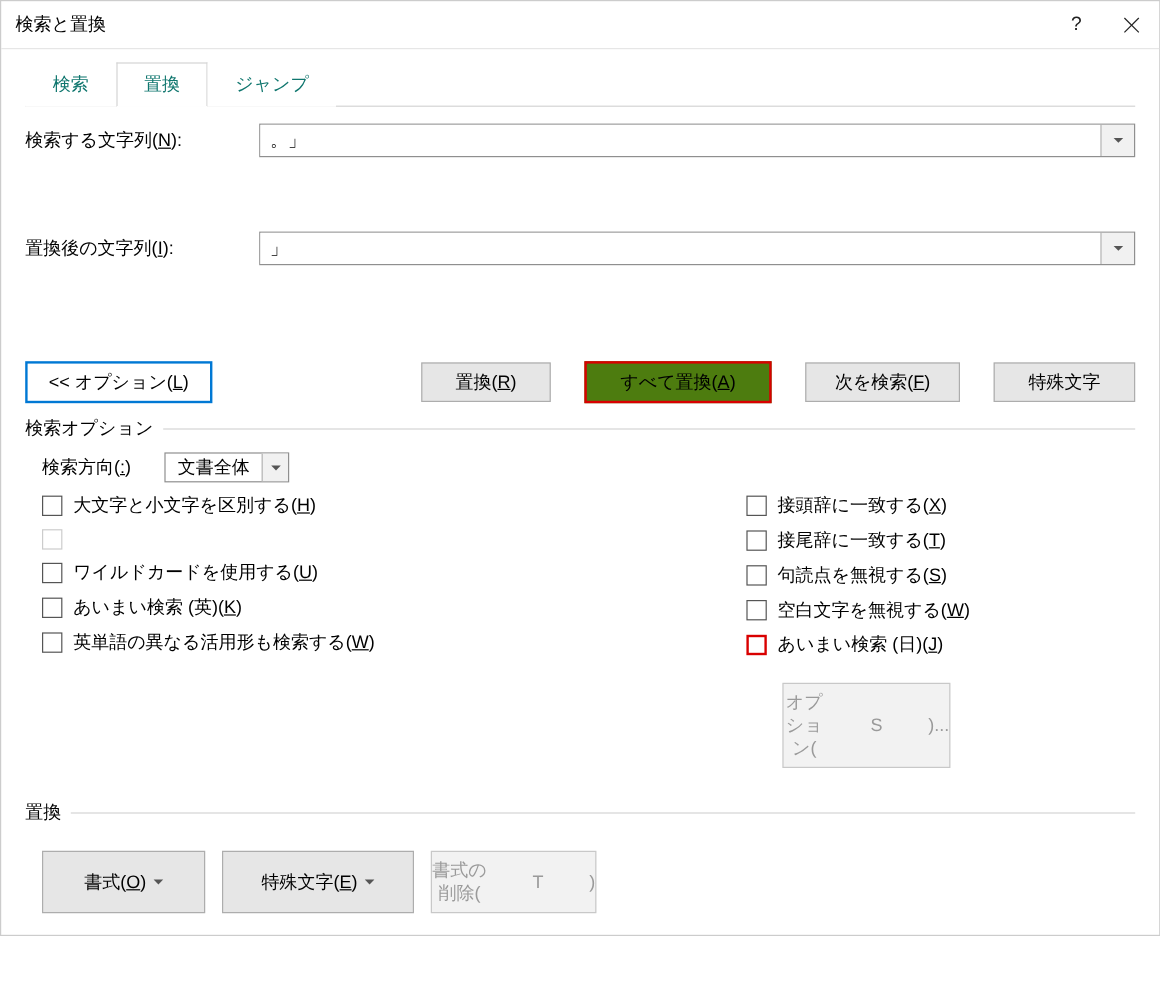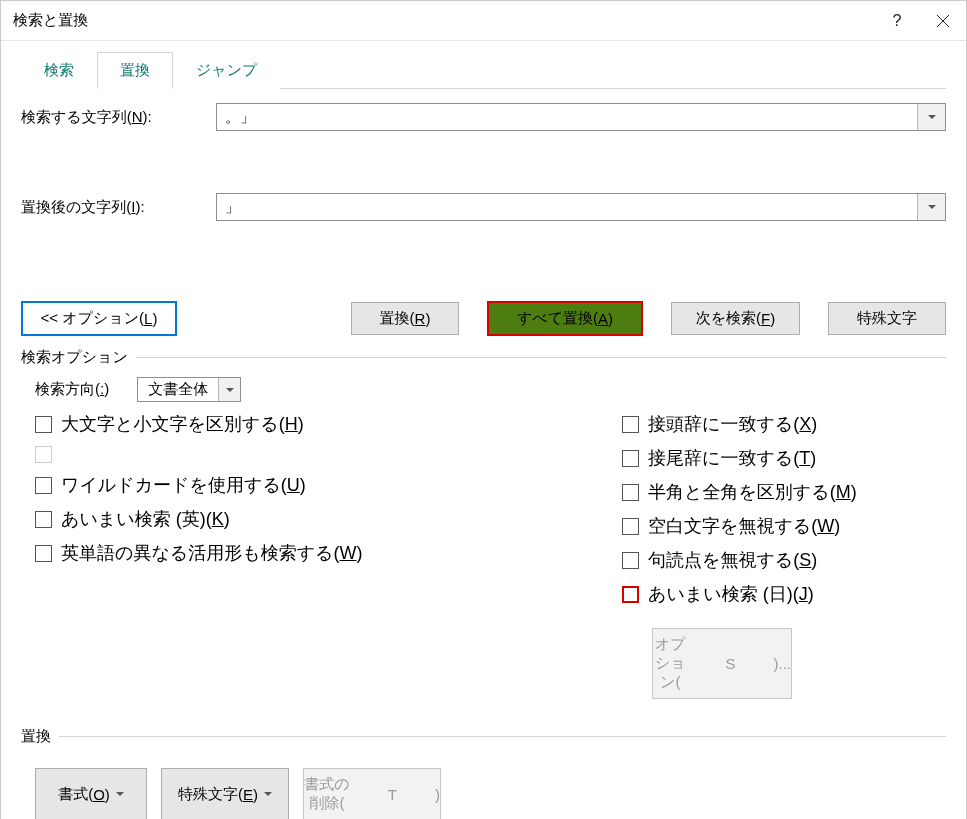--- a/index.html
+++ b/index.html
@@ -197,21 +197,21 @@
   .check-cols {
     display:flex;
     gap: 60px;
   }
   .check-col { flex:1; display:flex; flex-direction:column; gap:10px; }
   .check-col.right { flex: 0 0 320px; }
   .chk {
     display:flex;
     align-items:center;
     gap:9px;
-    font-size:18px;
+    font-size:15px;
     white-space:nowrap;
   }
   .chk .box {
     width:17px;height:17px;
     border:1px solid #555;
     background:#fff;
     flex-shrink:0;
   }
   .chk.disabled { color:#aaa; }
   .chk.disabled .box { border-color:#ccc; }
@@ -360,29 +360,25 @@
             <label class="chk">
                 <span class="box"></span>
                 <span><span>接頭辞に一致する(</span><span class="u">X</span><span>)</span></span>
               </label>
             <label class="chk">
                 <span class="box"></span>
                 <span><span>接尾辞に一致する(</span><span class="u">T</span><span>)</span></span>
               </label>
             <label class="chk">
                 <span class="box"></span>
-                <span><span>半角と全角を区別する(</span><span class="u">M</span><span>)</span></span>
+                <span><span>句読点を無視する(</span><span class="u">S</span><span>)</span></span>
               </label>
             <label class="chk">
                 <span class="box"></span>
                 <span><span>空白文字を無視する(</span><span class="u">W</span><span>)</span></span>
-              </label>
-            <label class="chk">
-                <span class="box"></span>
-                <span><span>句読点を無視する(</span><span class="u">S</span><span>)</span></span>
               </label>
             <label class="chk">
                 <span class="box red"></span>
                 <span><span>あいまい検索 (日)(</span><span class="u">J</span><span>)</span></span>
               </label>
             <div class="opt-btn-row">
               <button class="btn btn-disabled" style="width:140px">
                 <span>オプション(</span>
                   <span>S</span>
                   <span>)...</span>
@@ -394,27 +390,27 @@
     </div>
 
     <div class="spacer20"></div>
 
     <div class="fieldset">
       <div class="fieldset-label-row">
         <span>置換</span>
         <div class="line"></div>
       </div>
       <div class="footer-buttons">
-        <button class="btn" style="width:112px">
+        <button class="btn" style="width:136px">
           <span>書式(</span>
             <span class="u">O</span>
             <span>)</span>
             <span class="chev-sm"></span>
         </button>
-        <button class="btn" style="width:128px">
+        <button class="btn" style="width:160px">
           <span>特殊文字(</span>
             <span class="u">E</span>
             <span>)</span>
             <span class="chev-sm"></span>
         </button>
         <button class="btn btn-disabled" style="width:138px">
           <span>書式の削除(</span>
             <span>T</span>
             <span>)</span>
         </button>

